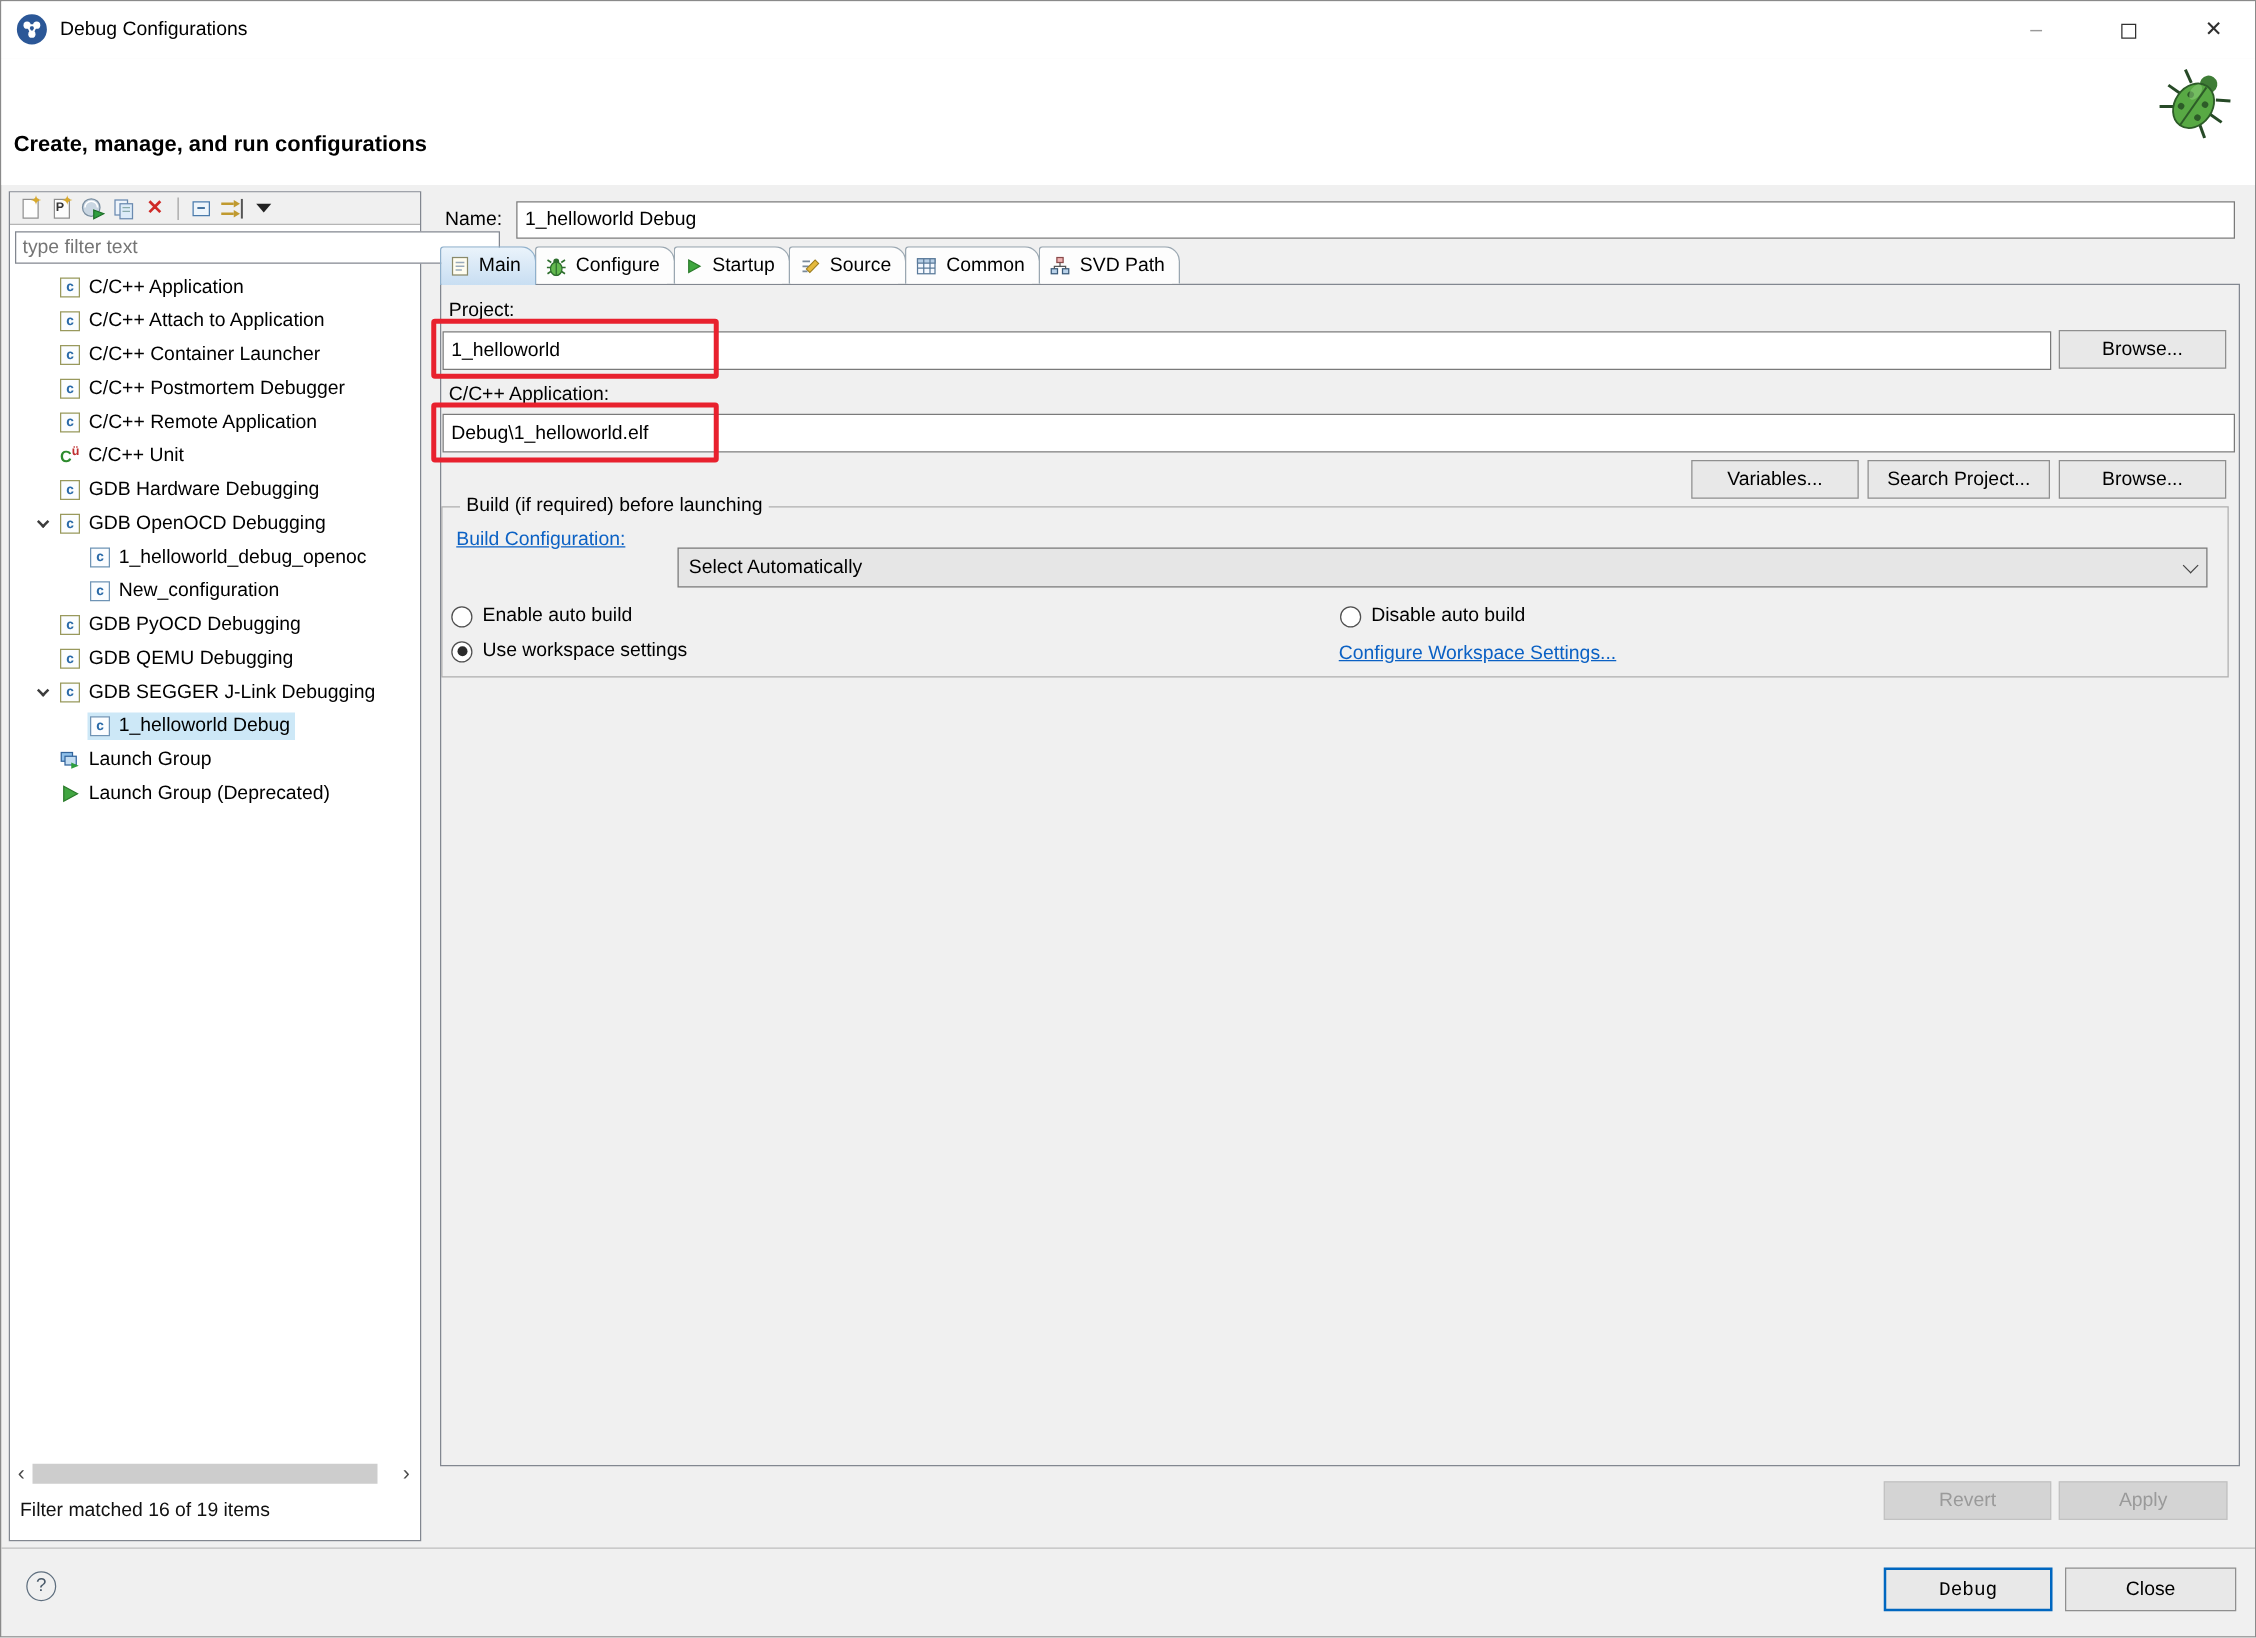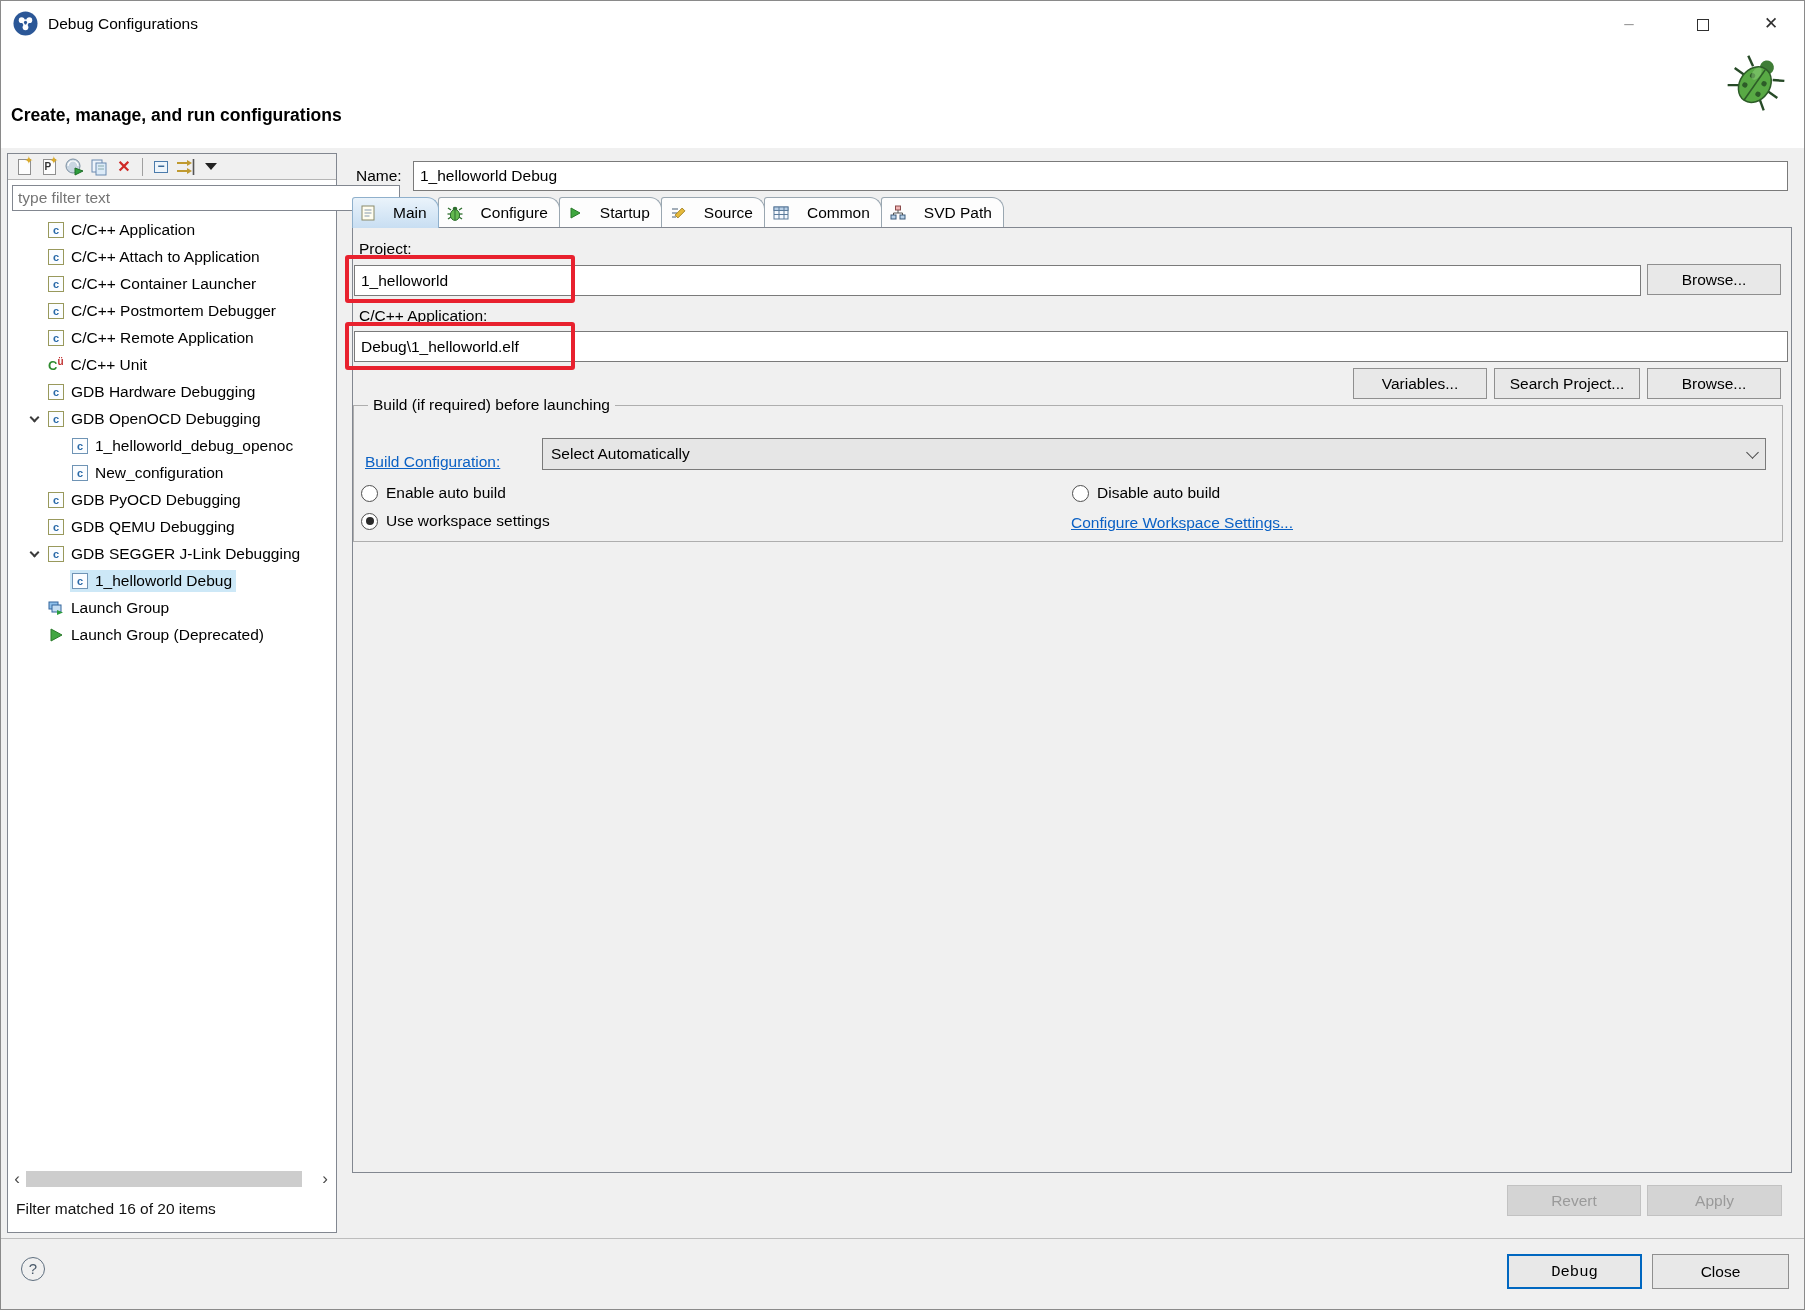--- a/index.html
+++ b/index.html
@@ -49,31 +49,31 @@
   .cunit sup { color:#c03030; font-size:10px; }
   #lp-hscroll { position:absolute; left:0; top:1014px; width:328px; height:22px; display:flex; align-items:center; }
   .scroll-arrow { width:18px; text-align:center; color:#4a4a4a; font-size:17px; cursor:pointer; line-height:20px;}
   #lp-thumb { height:16px; background:#cdcdcd; flex:1; margin-right:34px; cursor:pointer; }
   #lp-status { position:absolute; left:8px; top:1046px; font-size:15.5px; color:#111; }
 
   
   #name-label { position:absolute; left:355px; top:166px; font-size:15.5px; }
   #name-input { position:absolute; left:412px; top:160px; width:1375px; height:30px; border:1px solid #7a7a7a; background:#fff; font-size:15.5px; padding:0 6px; font-family:"Liberation Sans", sans-serif; }
   #tabs { position:absolute; left:351px; top:196px; height:31px; display:flex; z-index:3; }
-  .tab { display:flex; align-items:center; gap:18px; padding:0 11px 0 8px; font-size:15.5px; height:30px; border:1px solid #9aa7b1; border-bottom:none; border-radius:3px 12px 0 0; background:#fdfdfd; margin-right:-1px; cursor:pointer; color:#000; }
+  .tab { display:flex; align-items:center; gap:8px; padding:0 11px 0 8px; font-size:15.5px; height:30px; border:1px solid #9aa7b1; border-bottom:none; border-radius:3px 12px 0 0; background:#fdfdfd; margin-right:-1px; cursor:pointer; color:#000; }
   .tab.active { background:linear-gradient(#eaf3fb, #c8def2); border-color:#8fb0cc; height:31px; z-index:4; }
   #tab-content { position:absolute; left:351px; top:226px; width:1440px; height:946px; border:1px solid #828790; background:#f0f0f0; }
   .field-label { position:absolute; font-size:15.5px; color:#000; }
   .text-input { position:absolute; border:1px solid #7a7a7a; background:#fff; font-size:15.5px; padding:0 6px; font-family:"Liberation Sans", sans-serif; color:#000; }
   .push-btn { position:absolute; background:#e8e8e8; border:1px solid #8f8f8f; font-size:15.5px; font-family:"Liberation Sans", sans-serif; color:#000; cursor:pointer; }
   .push-btn.disabled { background:#d4d4d4; border-color:#c2c2c2; color:#9a9a9a; cursor:default; }
   #build-group { position:absolute; left:352px; top:404px; width:1430px; height:137px; border:1px solid #aeaeae; }
   #build-group-title { position:absolute; left:14px; top:-10px; background:#f0f0f0; padding:0 5px; font-size:15.5px; }
   .link { color:#0b61c4; text-decoration:underline; font-size:15.5px; cursor:pointer; }
-  #build-config-link { position:absolute; left:364px; top:452px; }
+  #build-config-link { position:absolute; left:364px; top:422px; }
   #build-config-combo { position:absolute; left:541px; top:437px; width:1224px; height:32px; background:#e6e6e6; border:1px solid #7a7a7a; font-size:15.5px; display:flex; align-items:center; padding:0 8px; cursor:pointer; }
   #combo-chevron { position:absolute; right:8px; top:11px; width:9px; height:9px; border-right:1.6px solid #444; border-bottom:1.6px solid #444; transform:rotate(45deg); margin-top:-2px; }
   .radio-row { position:absolute; display:flex; align-items:center; gap:8px; font-size:15.5px; cursor:pointer; }
   .radio { width:17px; height:17px; border:1px solid #4f4f4f; border-radius:50%; background:#fff; position:relative; }
   .radio.checked::after { content:""; position:absolute; left:3.5px; top:3.5px; width:8px; height:8px; border-radius:50%; background:#2b2b2b; }
   #configure-link { position:absolute; left:1070px; top:513px; }
 
   
   .red-annot { position:absolute; border:4px solid #e8212e; border-radius:3px; z-index:5; pointer-events:none; }
   #annot-project { left:344px; top:254px; width:230px; height:48px; }
@@ -291,21 +291,21 @@
             </span>
             <span>Launch Group (Deprecated)</span>
           </span>
         </div>
       </div>
     <div id="lp-hscroll">
       <div class="scroll-arrow">‹</div>
       <div id="lp-thumb"></div>
       <div class="scroll-arrow" style="position:absolute; right:2px;">›</div>
     </div>
-    <div id="lp-status">Filter matched 16 of 20 items</div>
+    <div id="lp-status">Filter matched 16 of 19 items</div>
   </div>
 
   <span id="name-label" class="field-label">Name:</span>
   <input id="name-input" type="text" value="1_helloworld Debug" style="">
 
   <div id="tabs">
       <div class="tab active">
         <span style="display:flex">
           <svg width="14" height="16" viewBox="0 0 14 16">
             <rect x="1" y="1" width="12" height="14" fill="#fffdf0" stroke="#8a8a6a"></rect>

